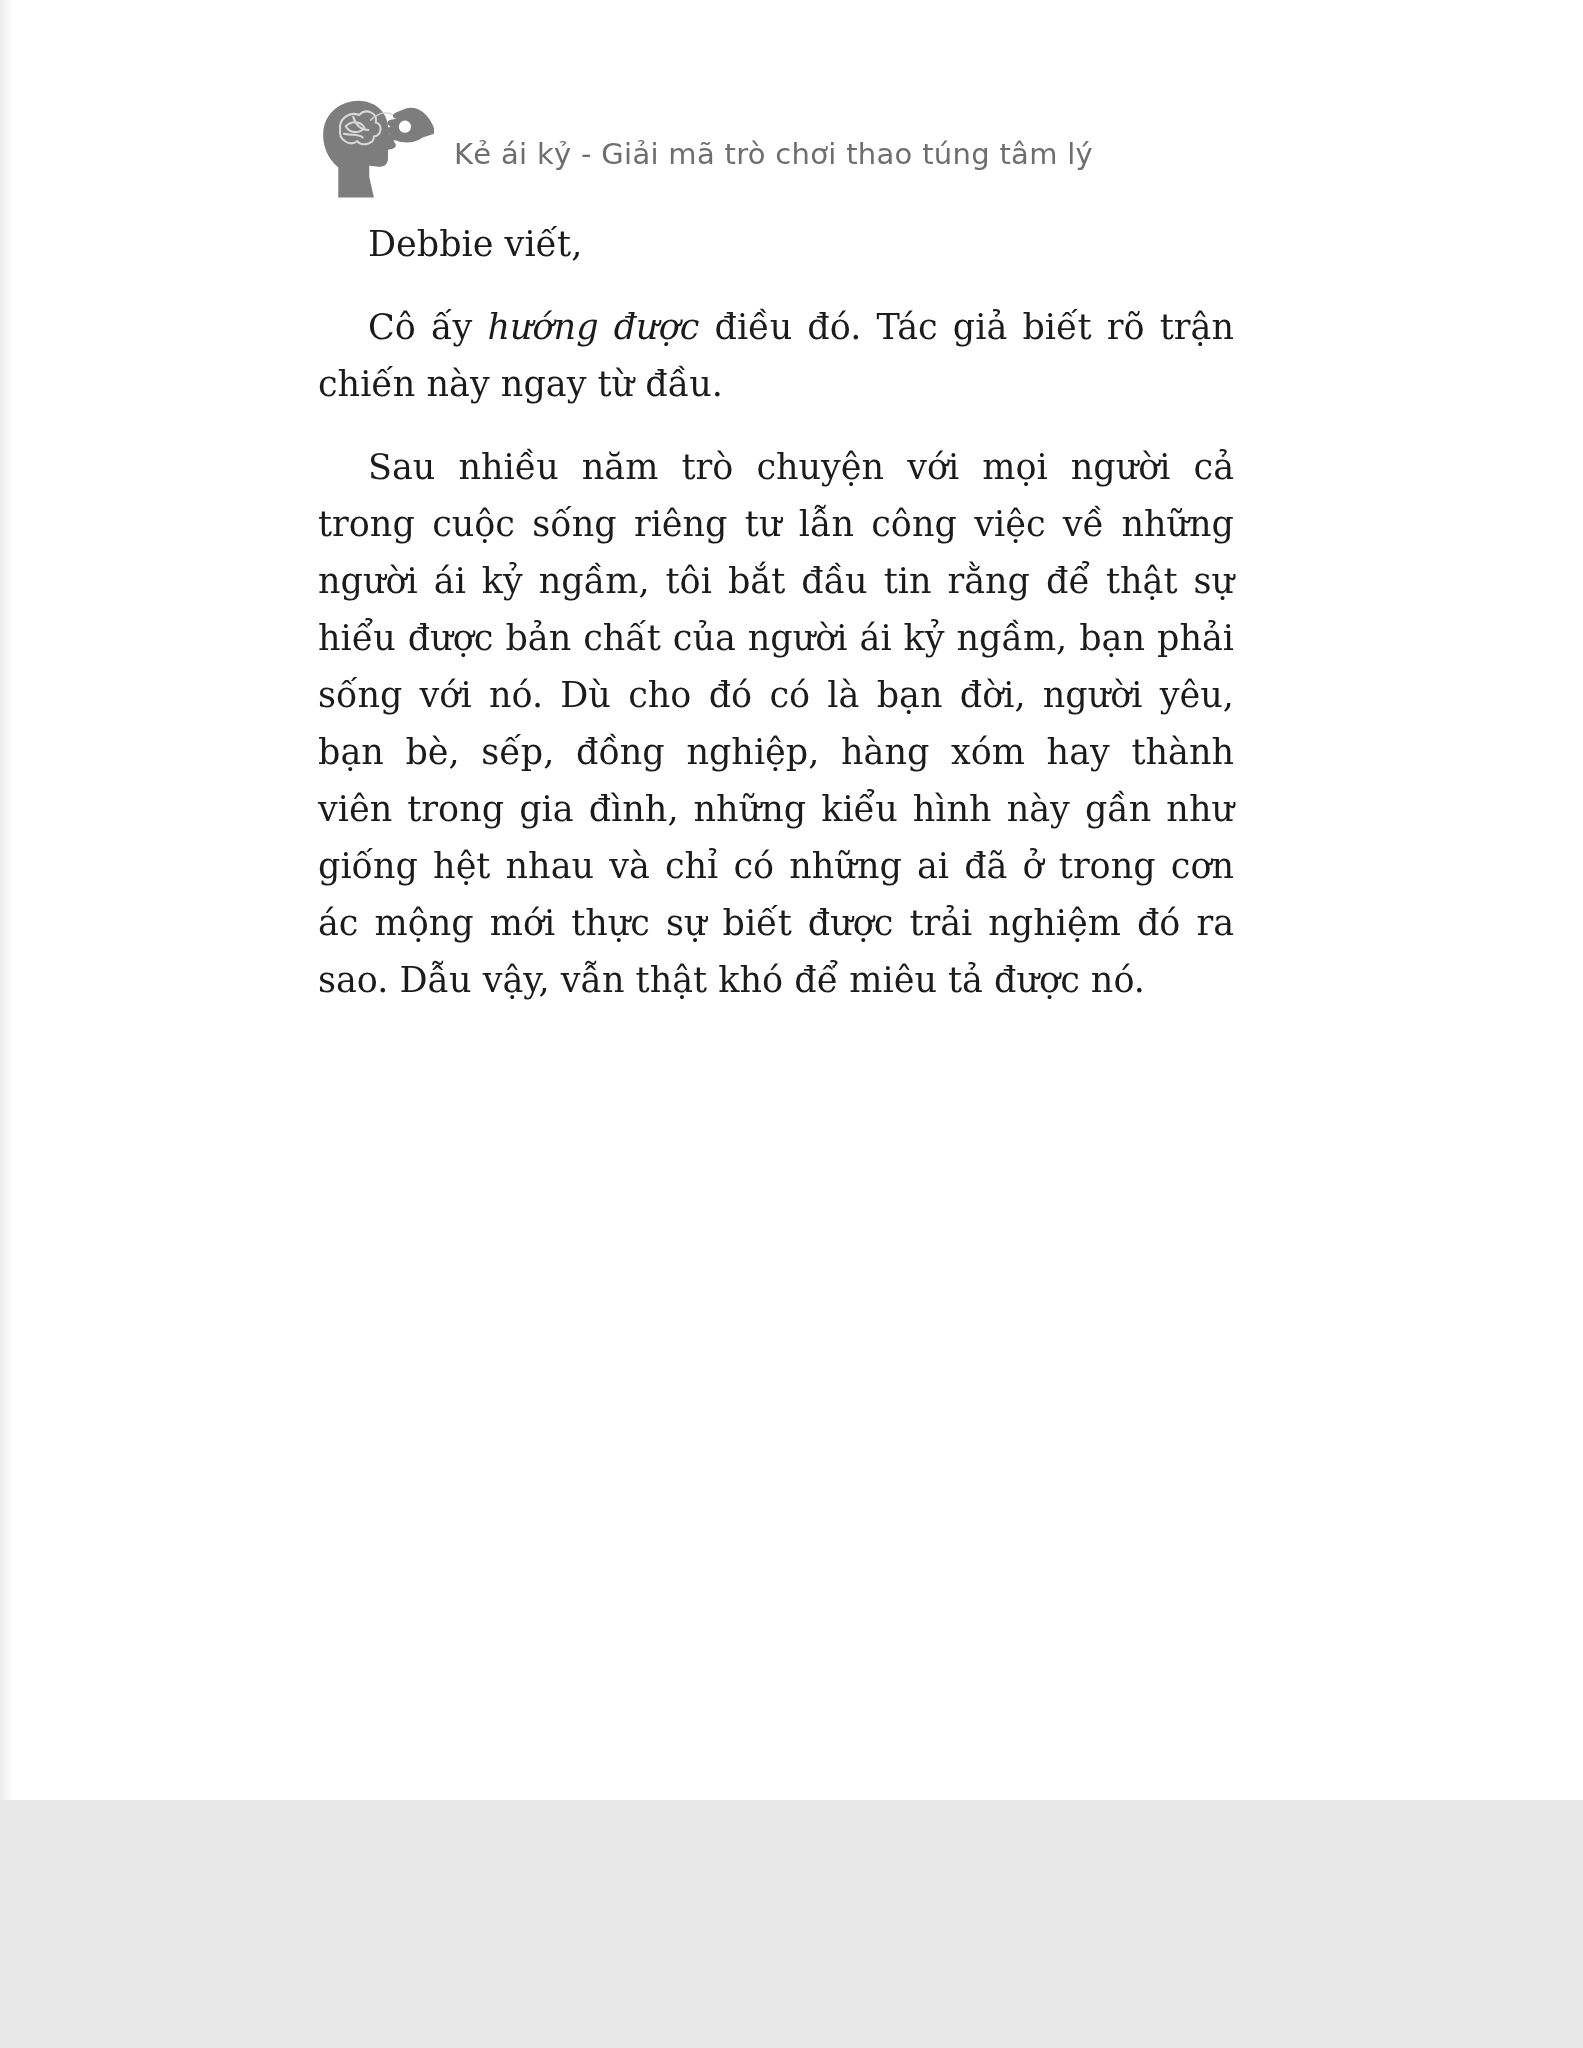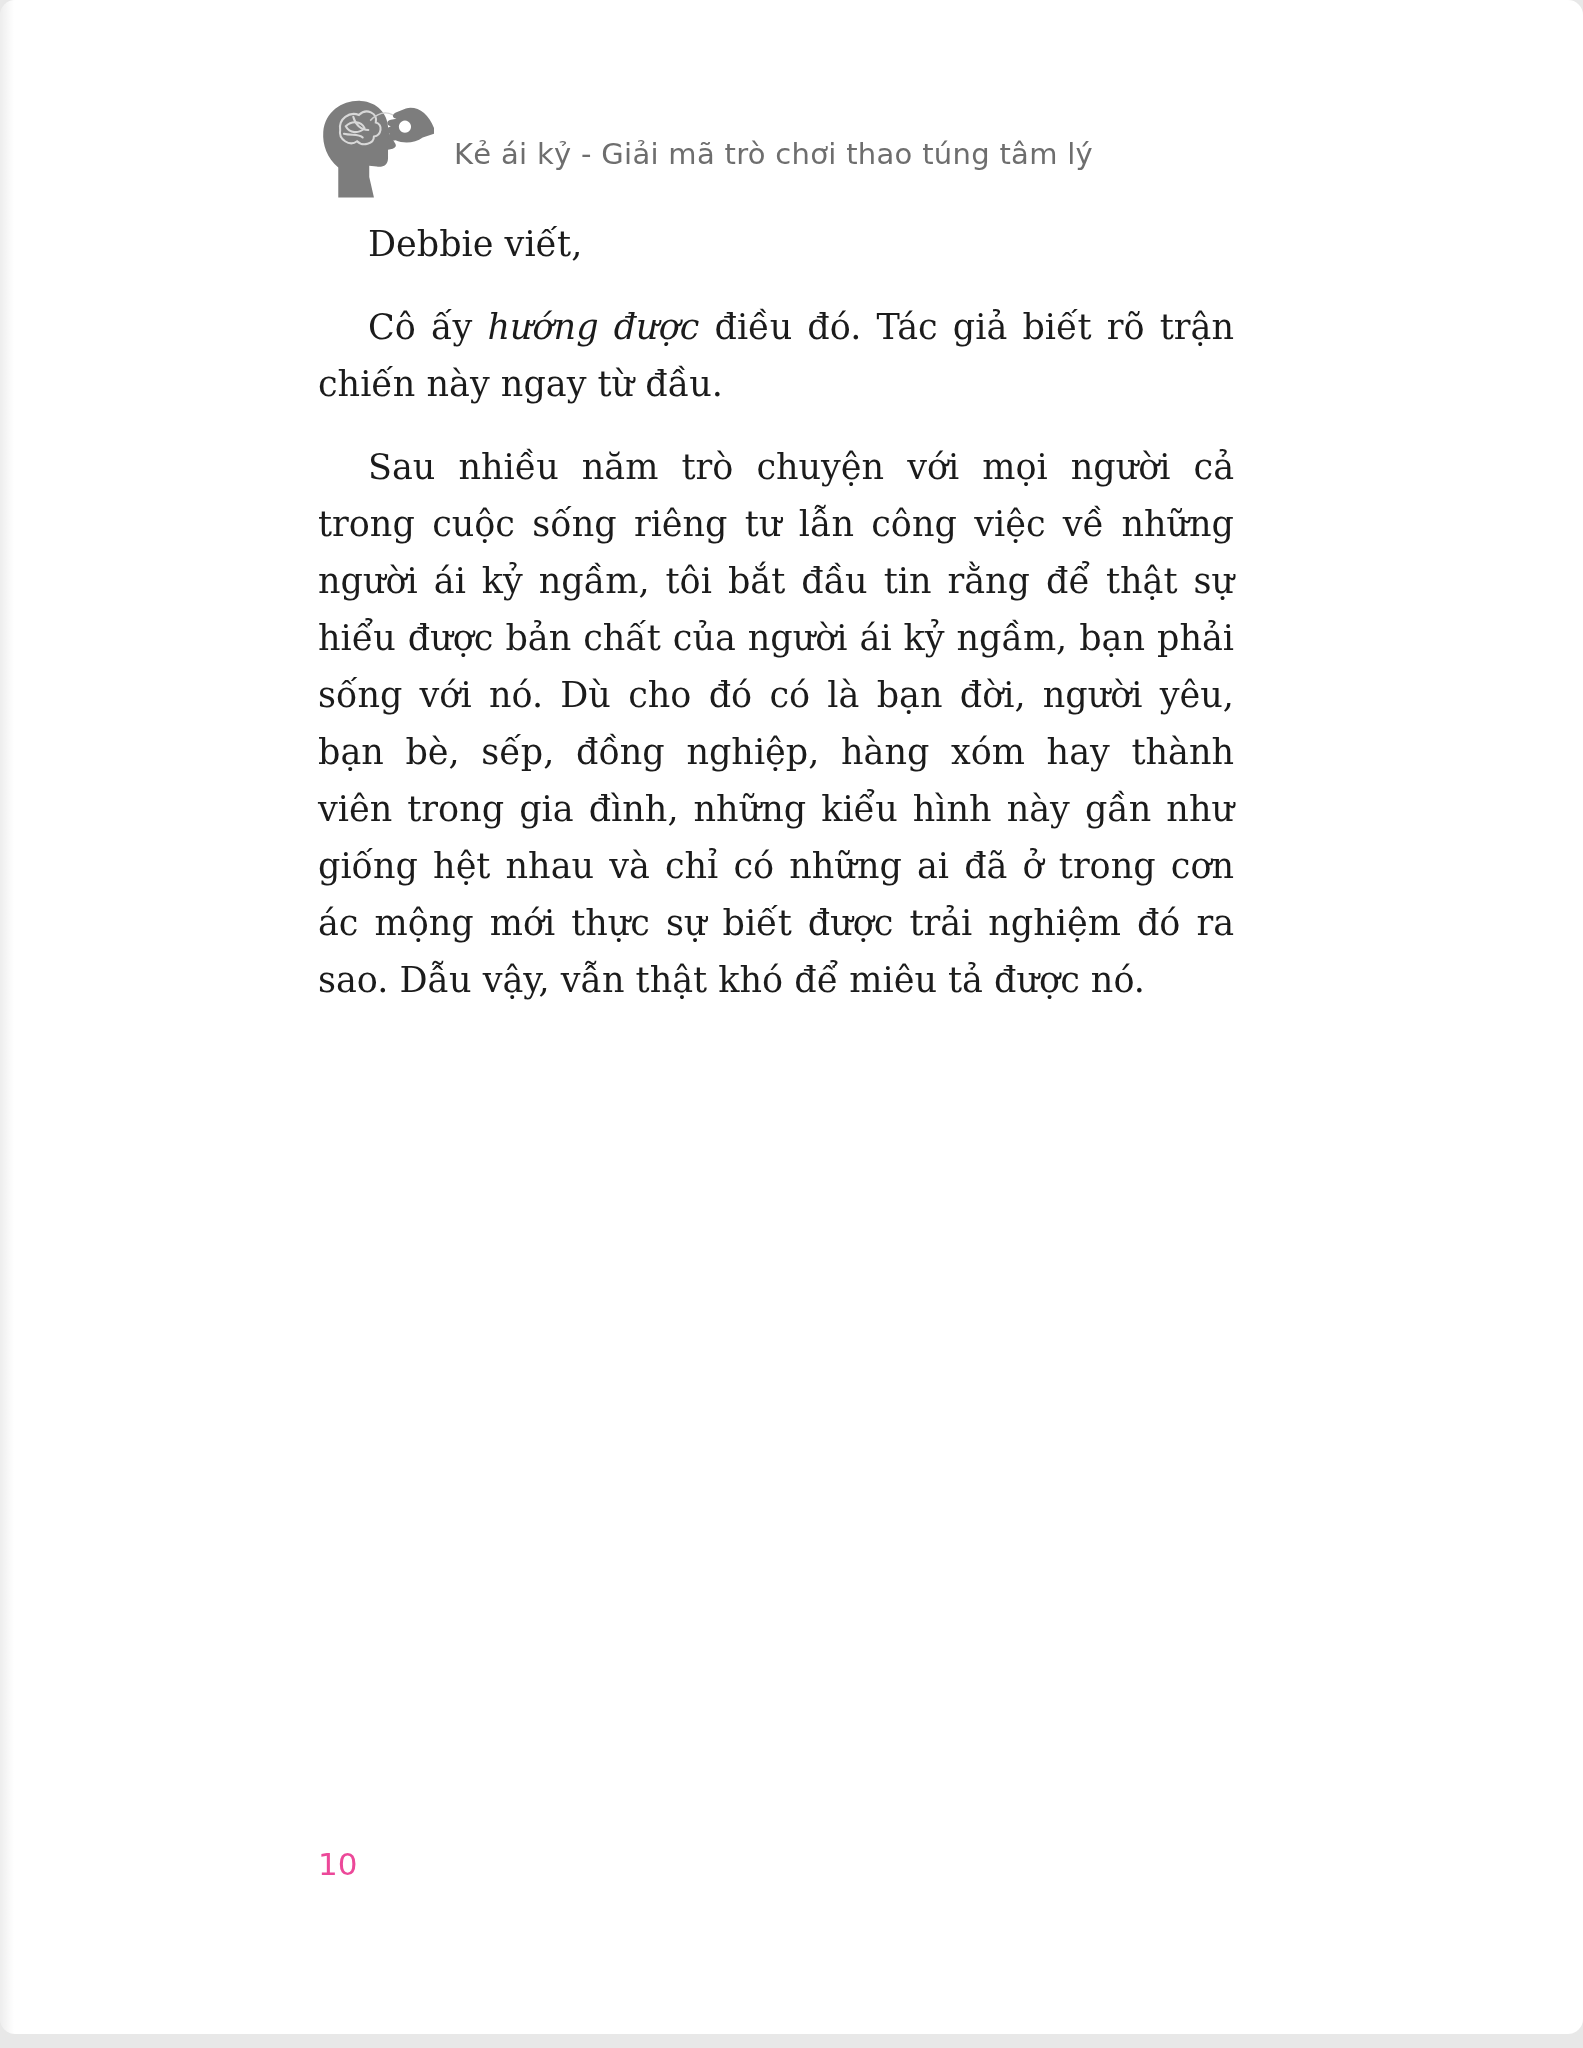--- a/index.html
+++ b/index.html
@@ -3,25 +3,24 @@
 <meta charset="utf-8">
 <style>
   html, body {
     margin: 0;
     padding: 0;
     background: #e8e8e8;
   }
   .page {
     position: relative;
     width: 1583px;
-    height: 2034px;
+    height: 1800px;
     background: #ffffff;
     overflow: hidden;
     font-family: "DejaVu Serif", serif;
-    border-radius: 15px;
   }
   
   .page::before {
     content: "";
     position: absolute;
     left: 0; top: 0; bottom: 0;
     width: 14px;
     background: linear-gradient(to right, rgba(0,0,0,0.07), rgba(0,0,0,0));
     pointer-events: none;
   }

